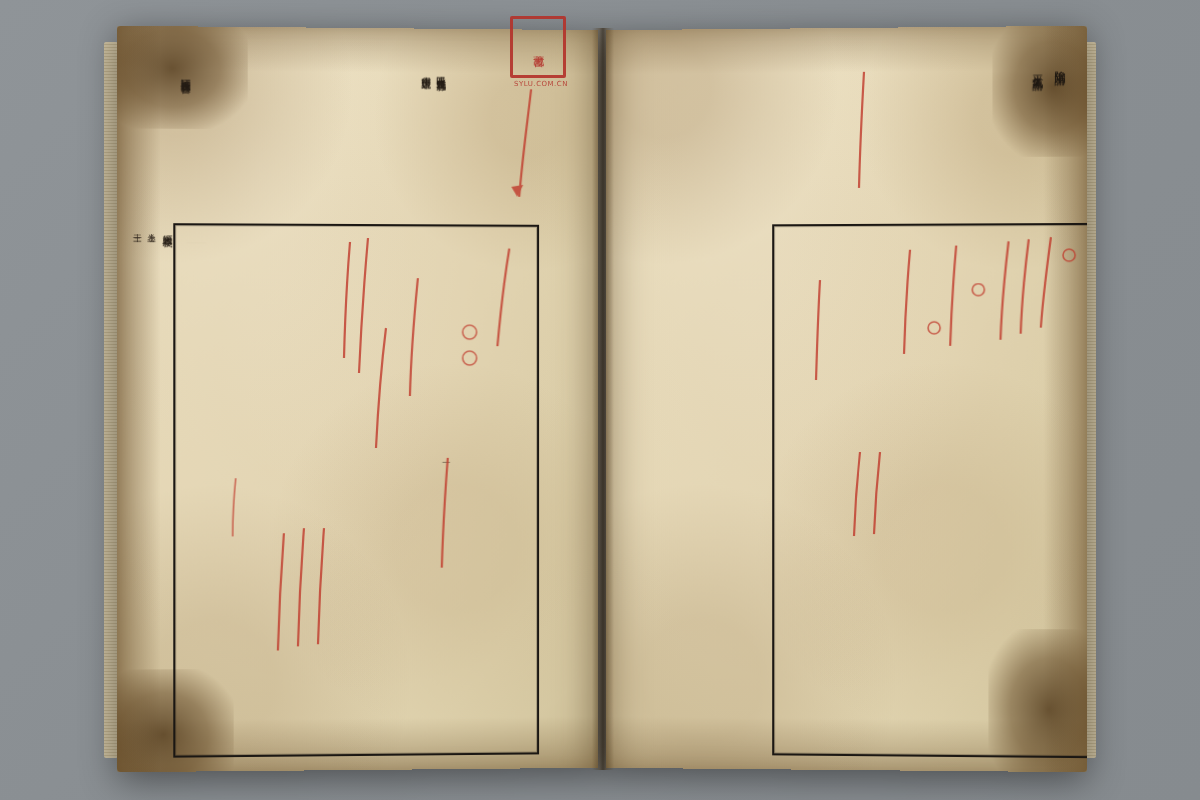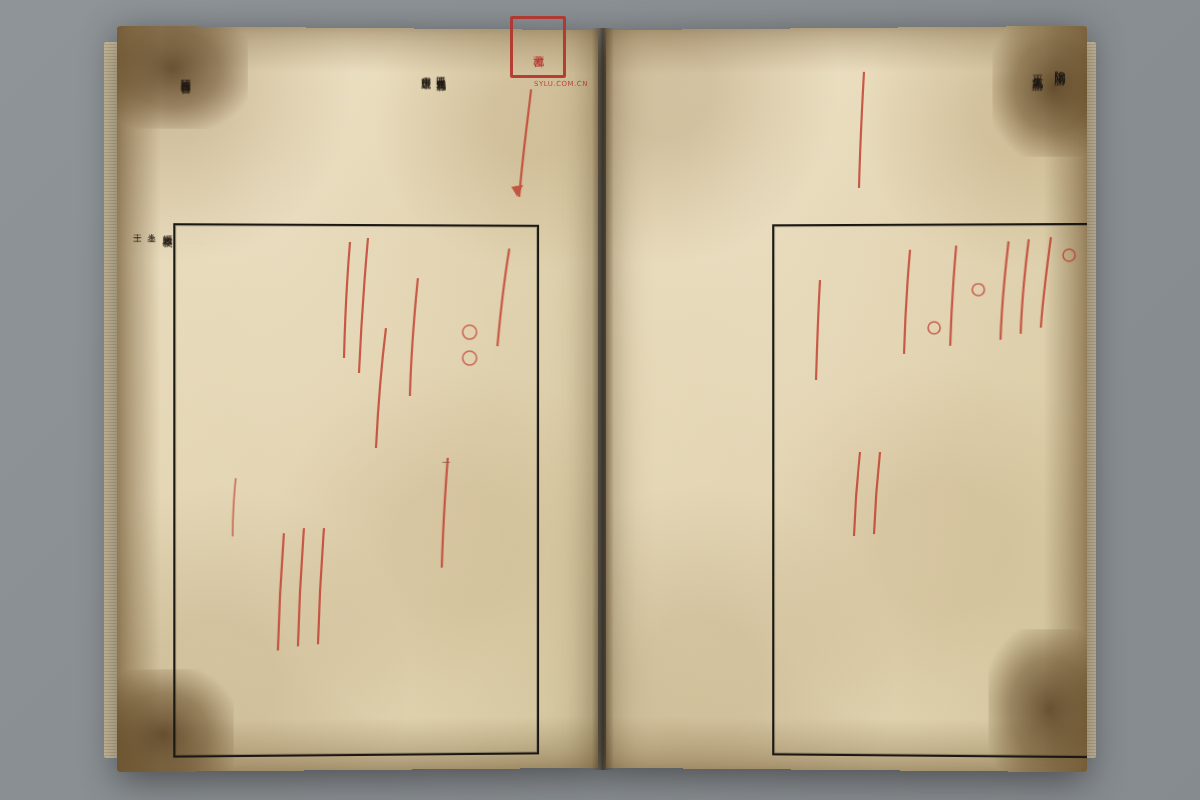--- a/index.html
+++ b/index.html
@@ -235,21 +235,21 @@
     text-orientation: upright;
     display: flex;
     align-items: center;
     justify-content: center;
     letter-spacing: 1px;
     opacity: 0.92;
     border-radius: 2px;
   }
   .seal-caption {
     position: absolute;
-    left: 524px;
+    left: 504px;
     top: 80px;
     width: 74px;
     text-align: center;
     color: #b4332c;
     font-size: 7px;
     letter-spacing: 0.5px;
     font-family: "DejaVu Sans", sans-serif;
     opacity: 0.85;
   }
 

